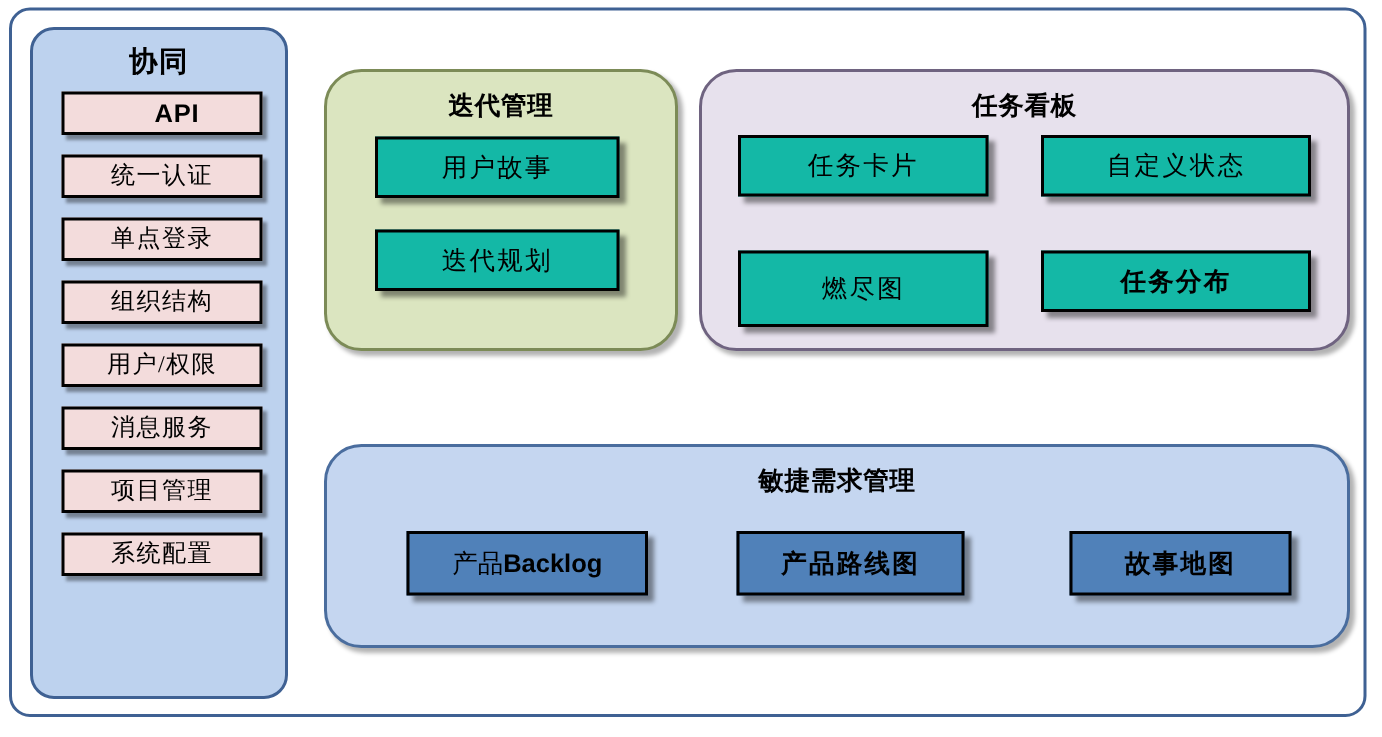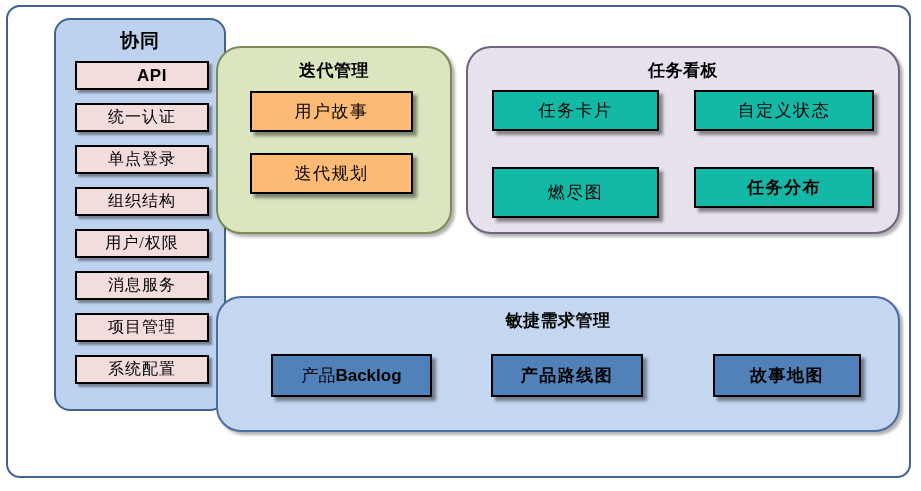--- a/index.html
+++ b/index.html
@@ -27,26 +27,25 @@
     border: 2px solid #3f6193;
     border-radius: 14px;
     background: #ffffff;
     box-sizing: border-box;
   }
 
   
   .sidebar {
     position: absolute;
     left: 20px; top: 18px;
-    width: 172px; height: 393px;
+    width: 172px; height: 448px;
     background: #bdd2ee;
     border: 2px solid #3f6193;
     border-radius: 16px;
     box-sizing: border-box;
-    margin-left: 34px;
   }
   .sidebar-title {
     position: absolute;
     top: 8px; left: 0; right: 0;
     text-align: center;
     font-family: "Liberation Sans", "DejaVu Sans", sans-serif;
     font-weight: bold;
     font-size: 19px;
     color: #000000;
     letter-spacing: 1px;
@@ -128,21 +127,21 @@
     align-items: center;
     justify-content: center;
     font-size: 17px;
     color: #000000;
     letter-spacing: 1.5px;
     font-family: "Liberation Serif", "DejaVu Serif", serif;
   }
   .box.is-bold {
     font-weight: bold;
   }
-  .box-green  { background: #fdba74; }
+  .box-green  { background: #14b8a6; }
   .box-purple { background: #14b8a6; }
   .box-blue   { background: #5081b9; }
 
   
   .box-user-story    { left: 32px;  top: 43px; width: 163px; height: 41px; }
   .box-iter-plan     { left: 32px;  top: 105px; width: 163px; height: 41px; }
 
   
   .box-task-card     { left: 24px;  top: 42px;  width: 167px; height: 41px; }
   .box-custom-status { left: 226px; top: 42px;  width: 180px; height: 41px; }

